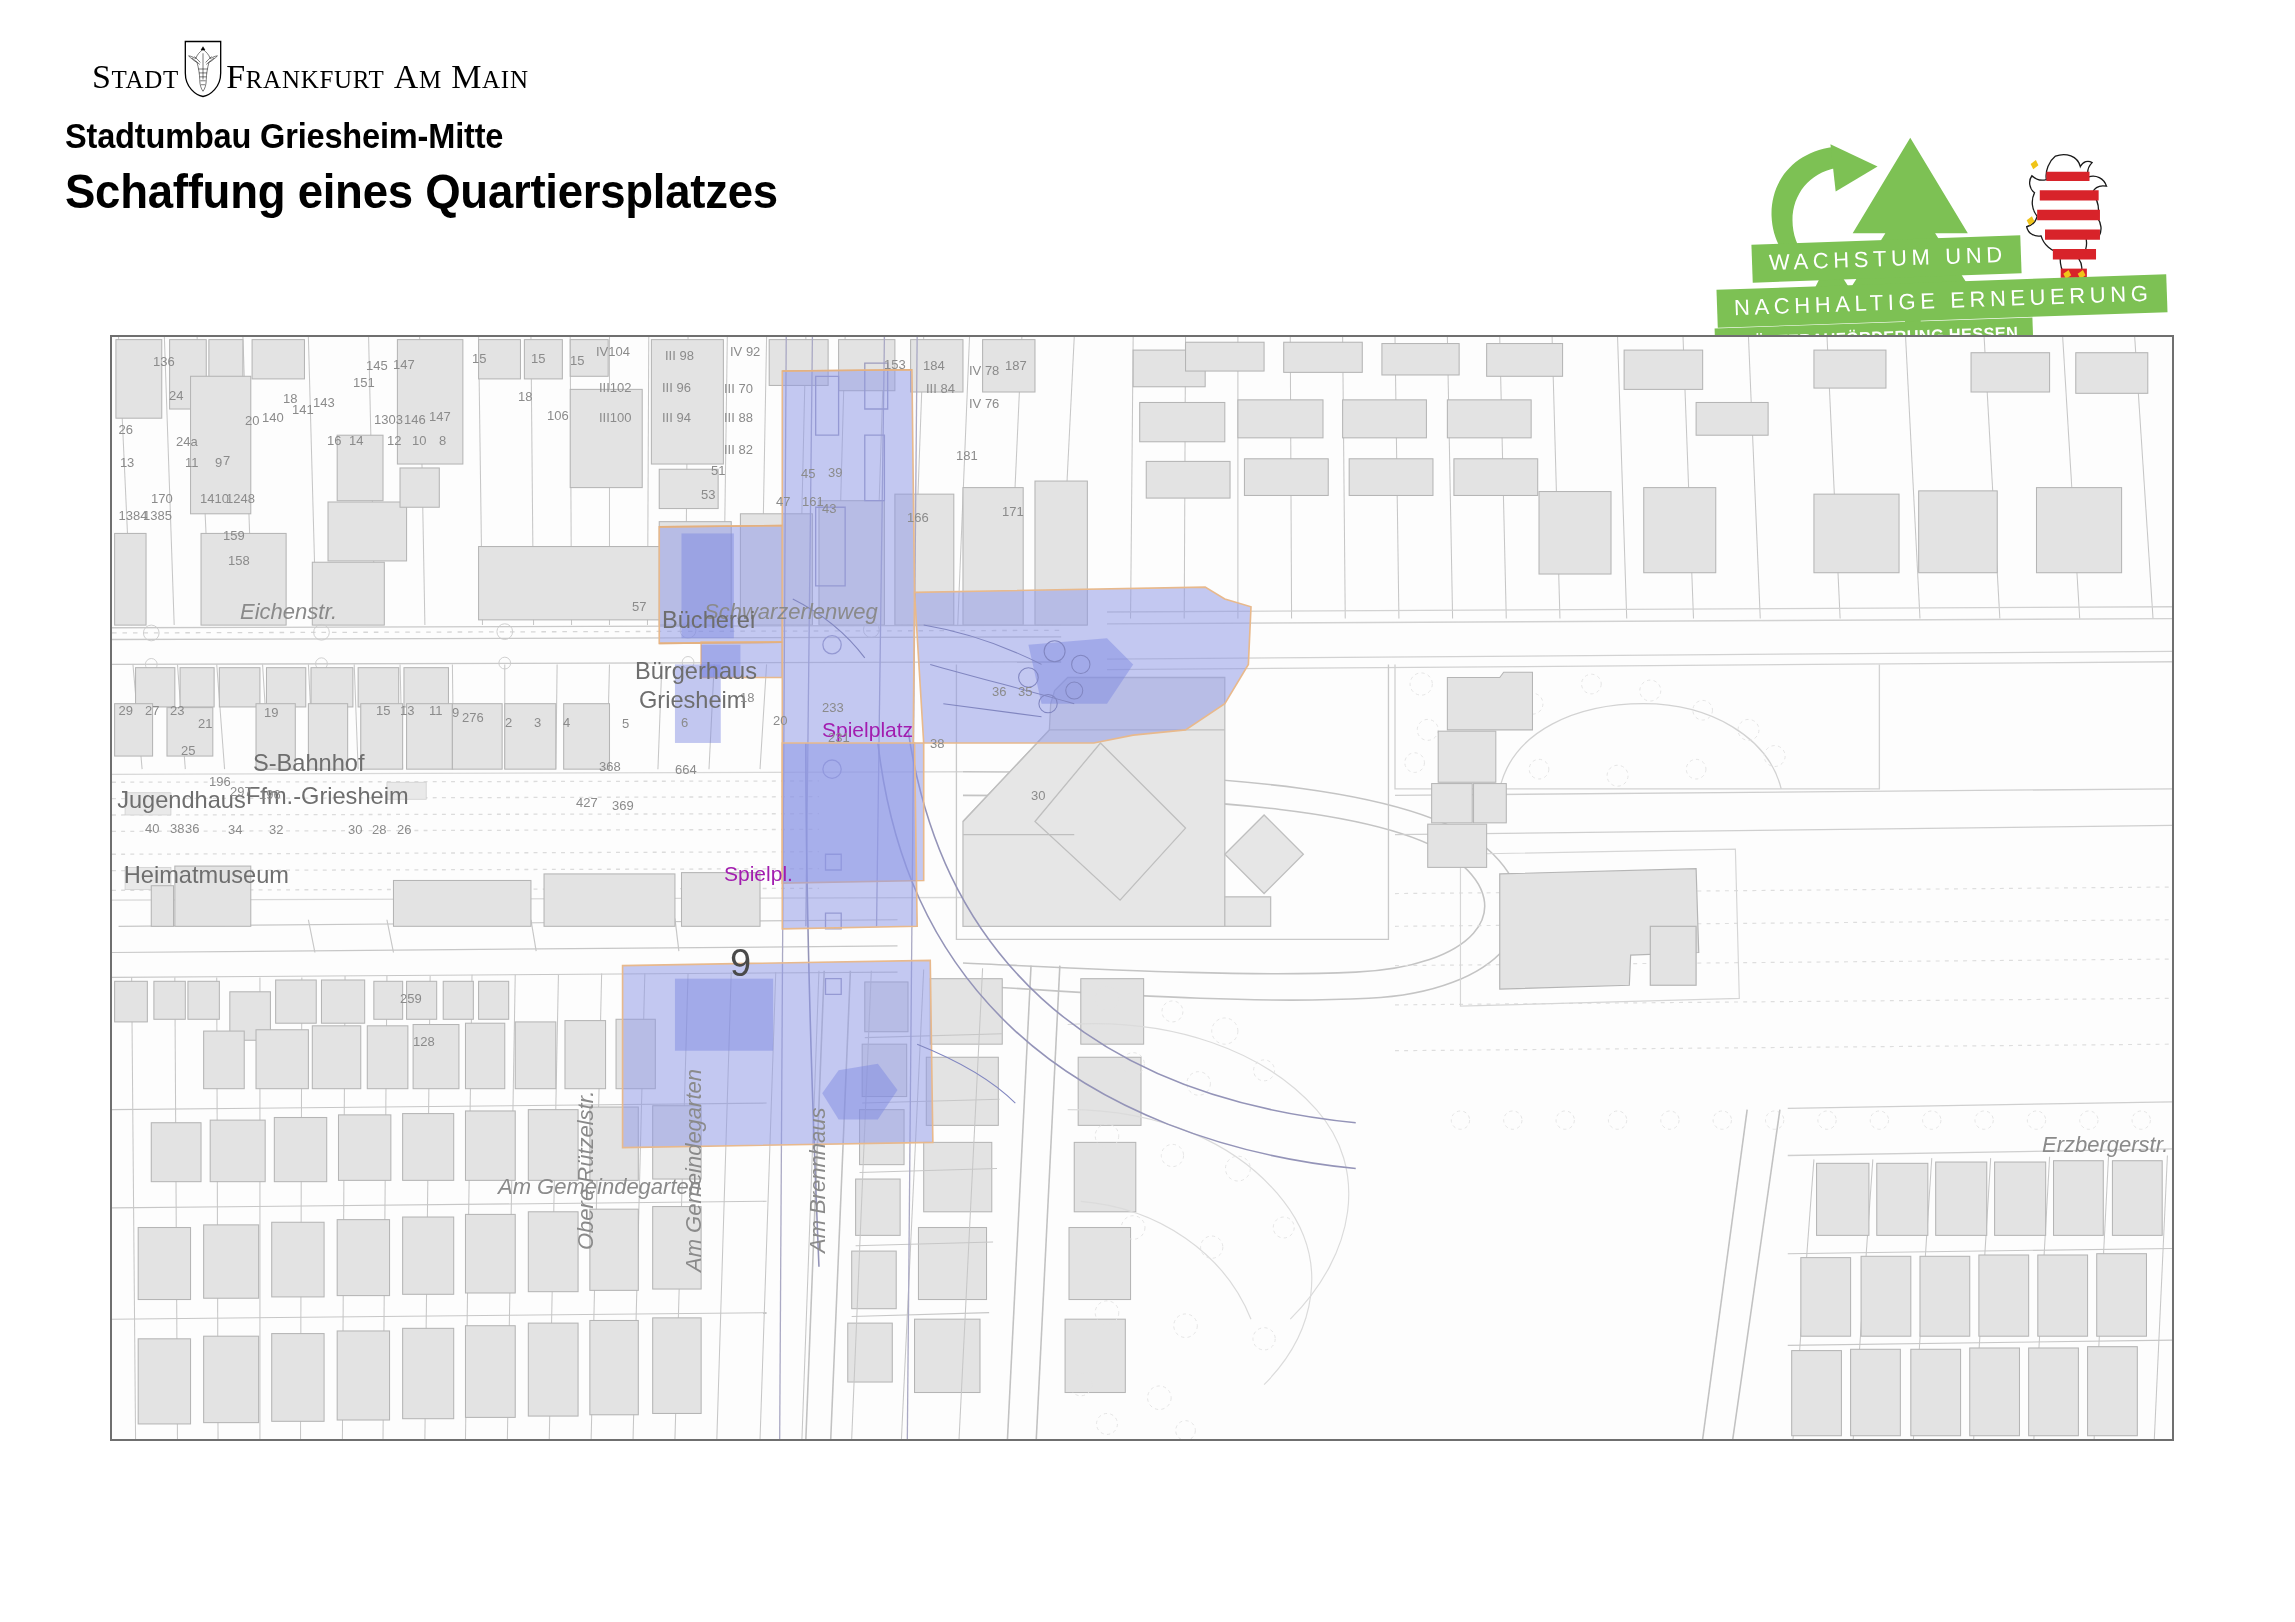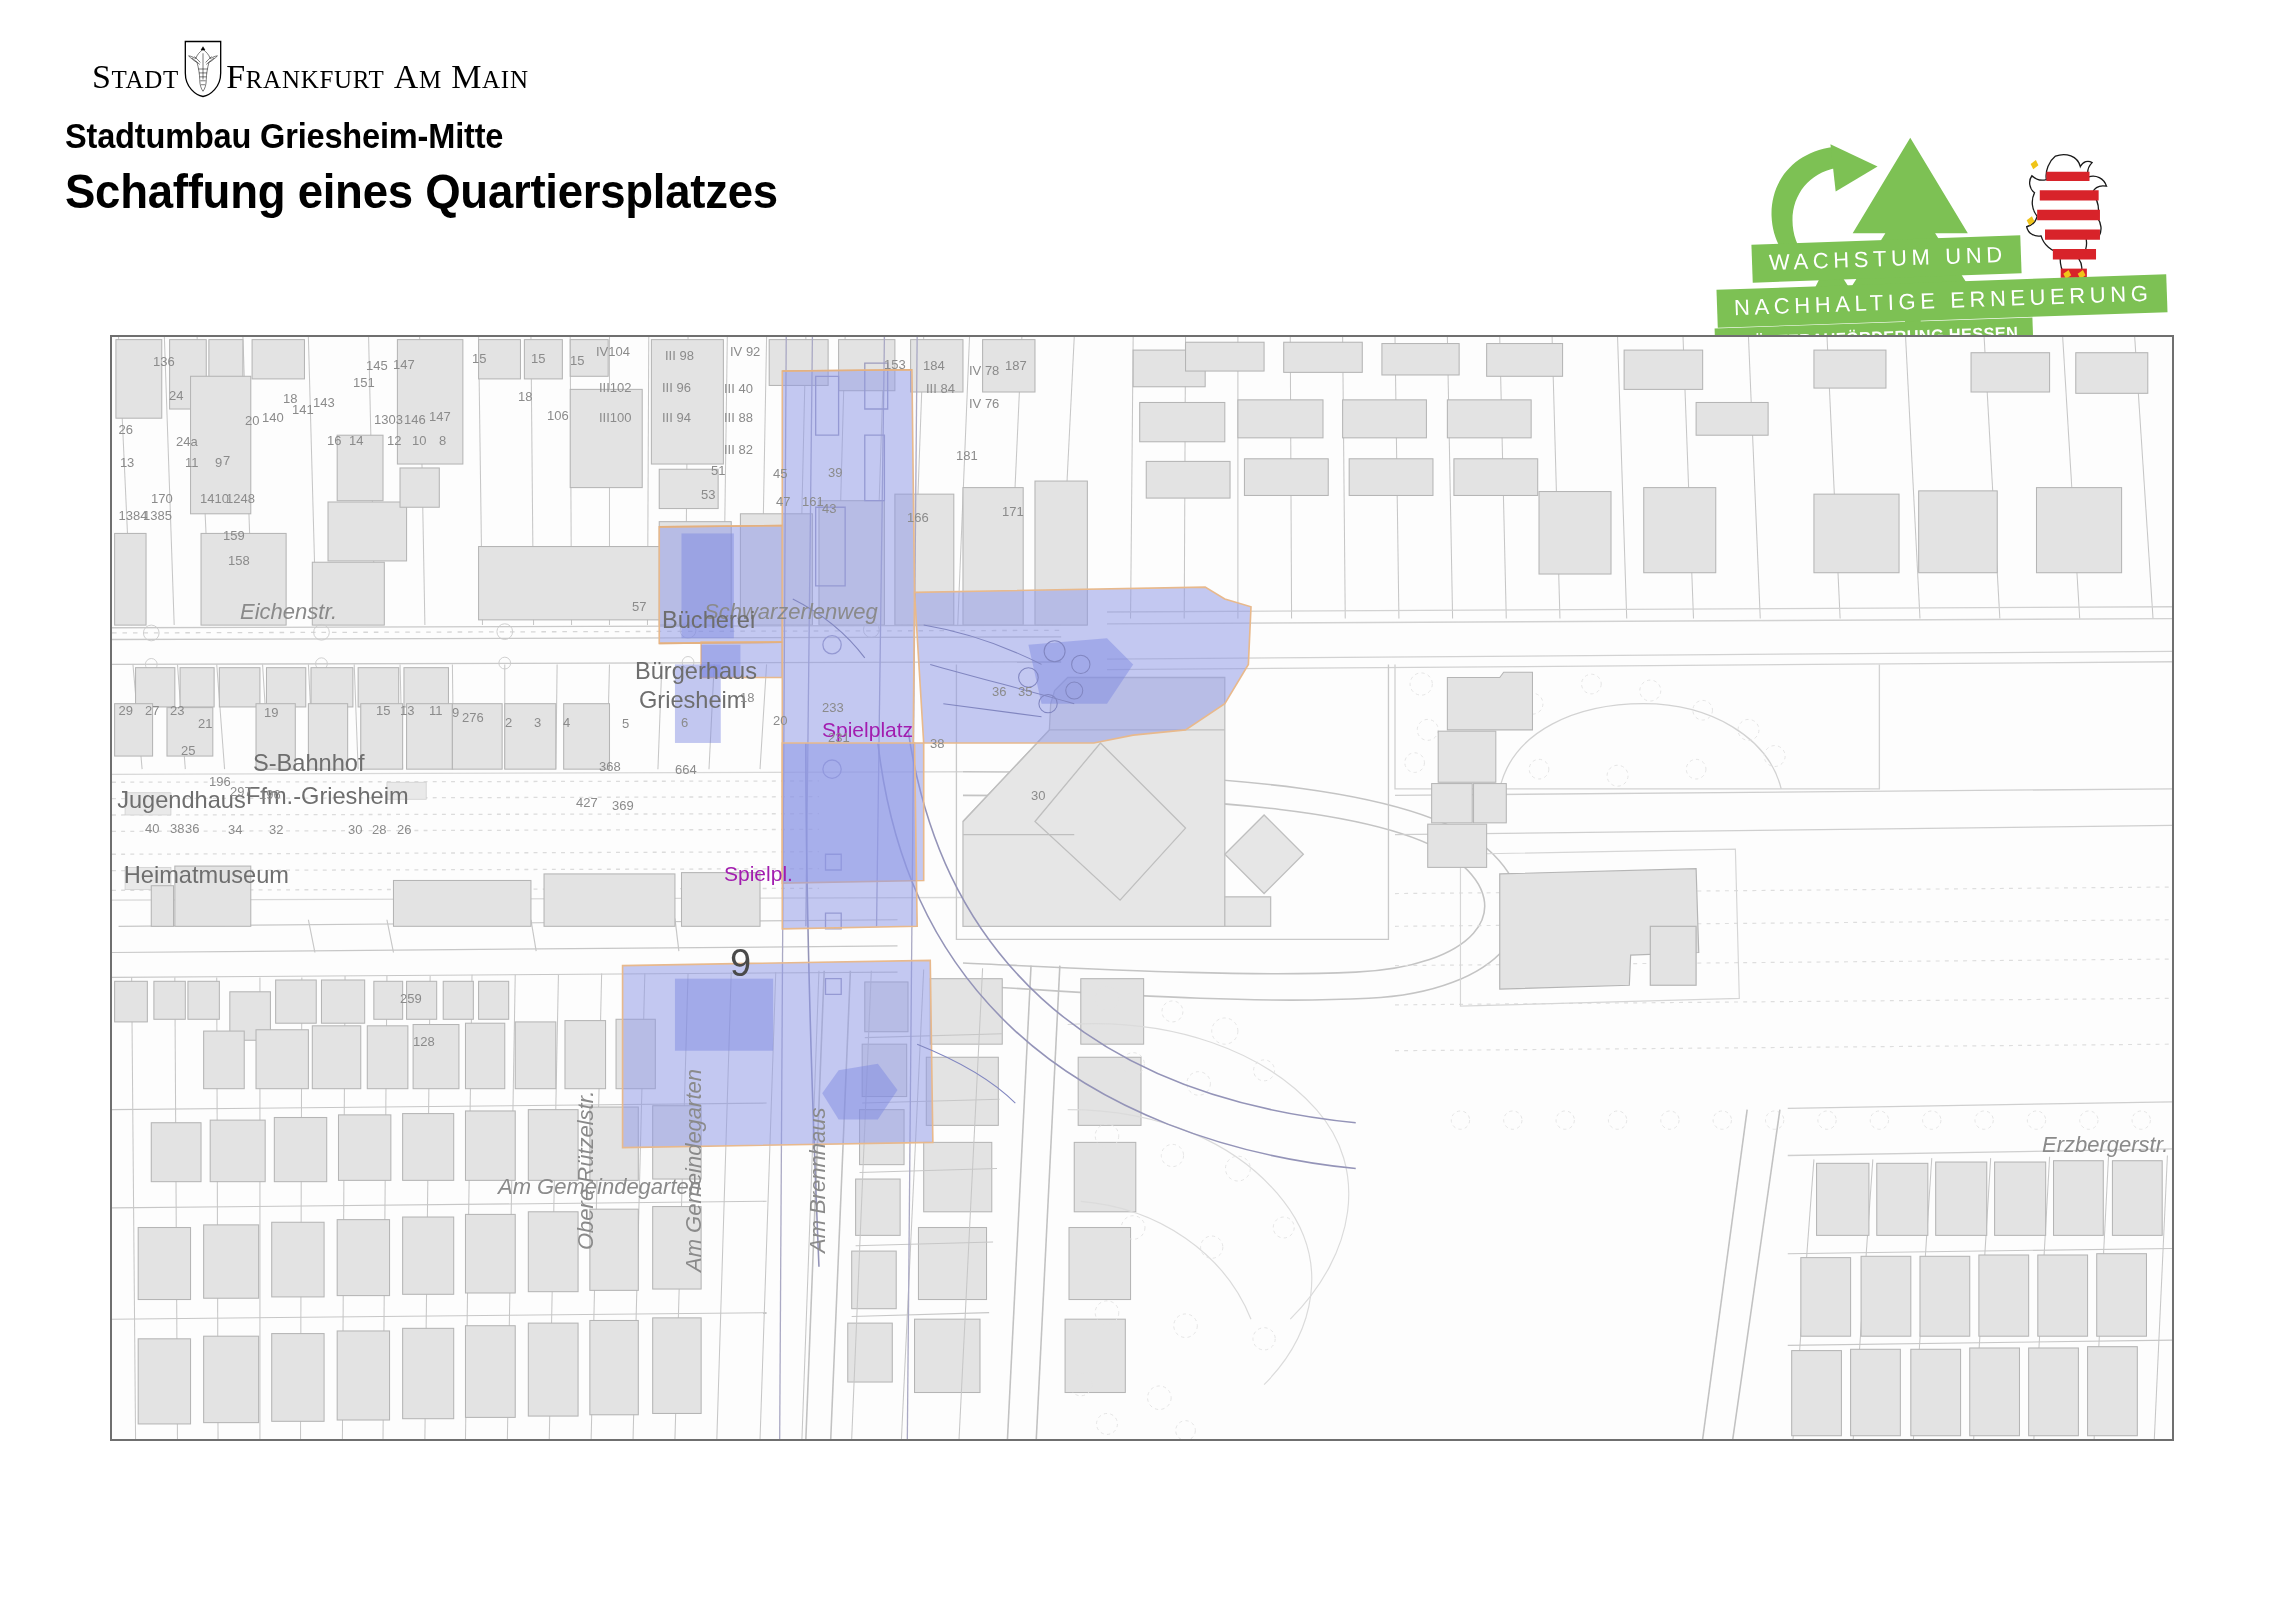--- a/index.html
+++ b/index.html
@@ -776,39 +776,39 @@
         <div class="maplabel num" style="left: 111px; top: 191px;">159</div>
         <div class="maplabel num" style="left: 116px; top: 216px;">158</div>
         <div class="maplabel num" style="left: 360px; top: 14.4px;">15</div>
         <div class="maplabel num" style="left: 419px; top: 14.4px;">15</div>
         <div class="maplabel num" style="left: 458px; top: 15.7px;">15</div>
         <div class="maplabel num" style="left: 406px; top: 52px;">18</div>
         <div class="maplabel num" style="left: 435px; top: 71px;">106</div>
         <div class="maplabel num" style="left: 520px; top: 262px;">57</div>
         <div class="maplabel num" style="left: 599px; top: 126px;">51</div>
         <div class="maplabel num" style="left: 589px; top: 150px;">53</div>
-        <div class="maplabel num" style="left: 661px; top: 129px;">45</div>
+        <div class="maplabel num" style="left: 689px; top: 129px;">45</div>
         <div class="maplabel num" style="left: 716px; top: 128px;">39</div>
         <div class="maplabel num" style="left: 664px; top: 157px;">47</div>
         <div class="maplabel num" style="left: 710px; top: 164px;">43</div>
         <div class="maplabel num" style="left: 690px; top: 157px;">161</div>
         <div class="maplabel num" style="left: 772px; top: 19.6px;">153</div>
         <div class="maplabel num" style="left: 811px; top: 21px;">184</div>
         <div class="maplabel num" style="left: 893px; top: 21px;">187</div>
         <div class="maplabel num" style="left: 844px; top: 111px;">181</div>
         <div class="maplabel num" style="left: 795px; top: 173px;">166</div>
         <div class="maplabel num" style="left: 890px; top: 167px;">171</div>
         <div class="maplabel num" style="left: 857px; top: 26px;">IV 78</div>
         <div class="maplabel num" style="left: 857px; top: 59px;">IV 76</div>
         <div class="maplabel num" style="left: 484px; top: 6.5px;">IV104</div>
         <div class="maplabel num" style="left: 618px; top: 6.5px;">IV 92</div>
         <div class="maplabel num" style="left: 553px; top: 10.5px;">III 98</div>
         <div class="maplabel num" style="left: 487px; top: 43px;">III102</div>
         <div class="maplabel num" style="left: 550px; top: 43px;">III 96</div>
-        <div class="maplabel num" style="left: 612px; top: 44px;">III 40</div>
+        <div class="maplabel num" style="left: 612px; top: 44px;">III 70</div>
         <div class="maplabel num" style="left: 487px; top: 73px;">III100</div>
         <div class="maplabel num" style="left: 550px; top: 73px;">III 94</div>
         <div class="maplabel num" style="left: 612px; top: 73px;">III 88</div>
         <div class="maplabel num" style="left: 612px; top: 105px;">III 82</div>
         <div class="maplabel num" style="left: 814px; top: 44px;">III 84</div>
         <div class="maplabel num" style="left: 6.5px; top: 366px;">29</div>
         <div class="maplabel num" style="left: 33px; top: 366px;">27</div>
         <div class="maplabel num" style="left: 58px; top: 366px;">23</div>
         <div class="maplabel num" style="left: 86px; top: 379px;">21</div>
         <div class="maplabel num" style="left: 69px; top: 406px;">25</div>

